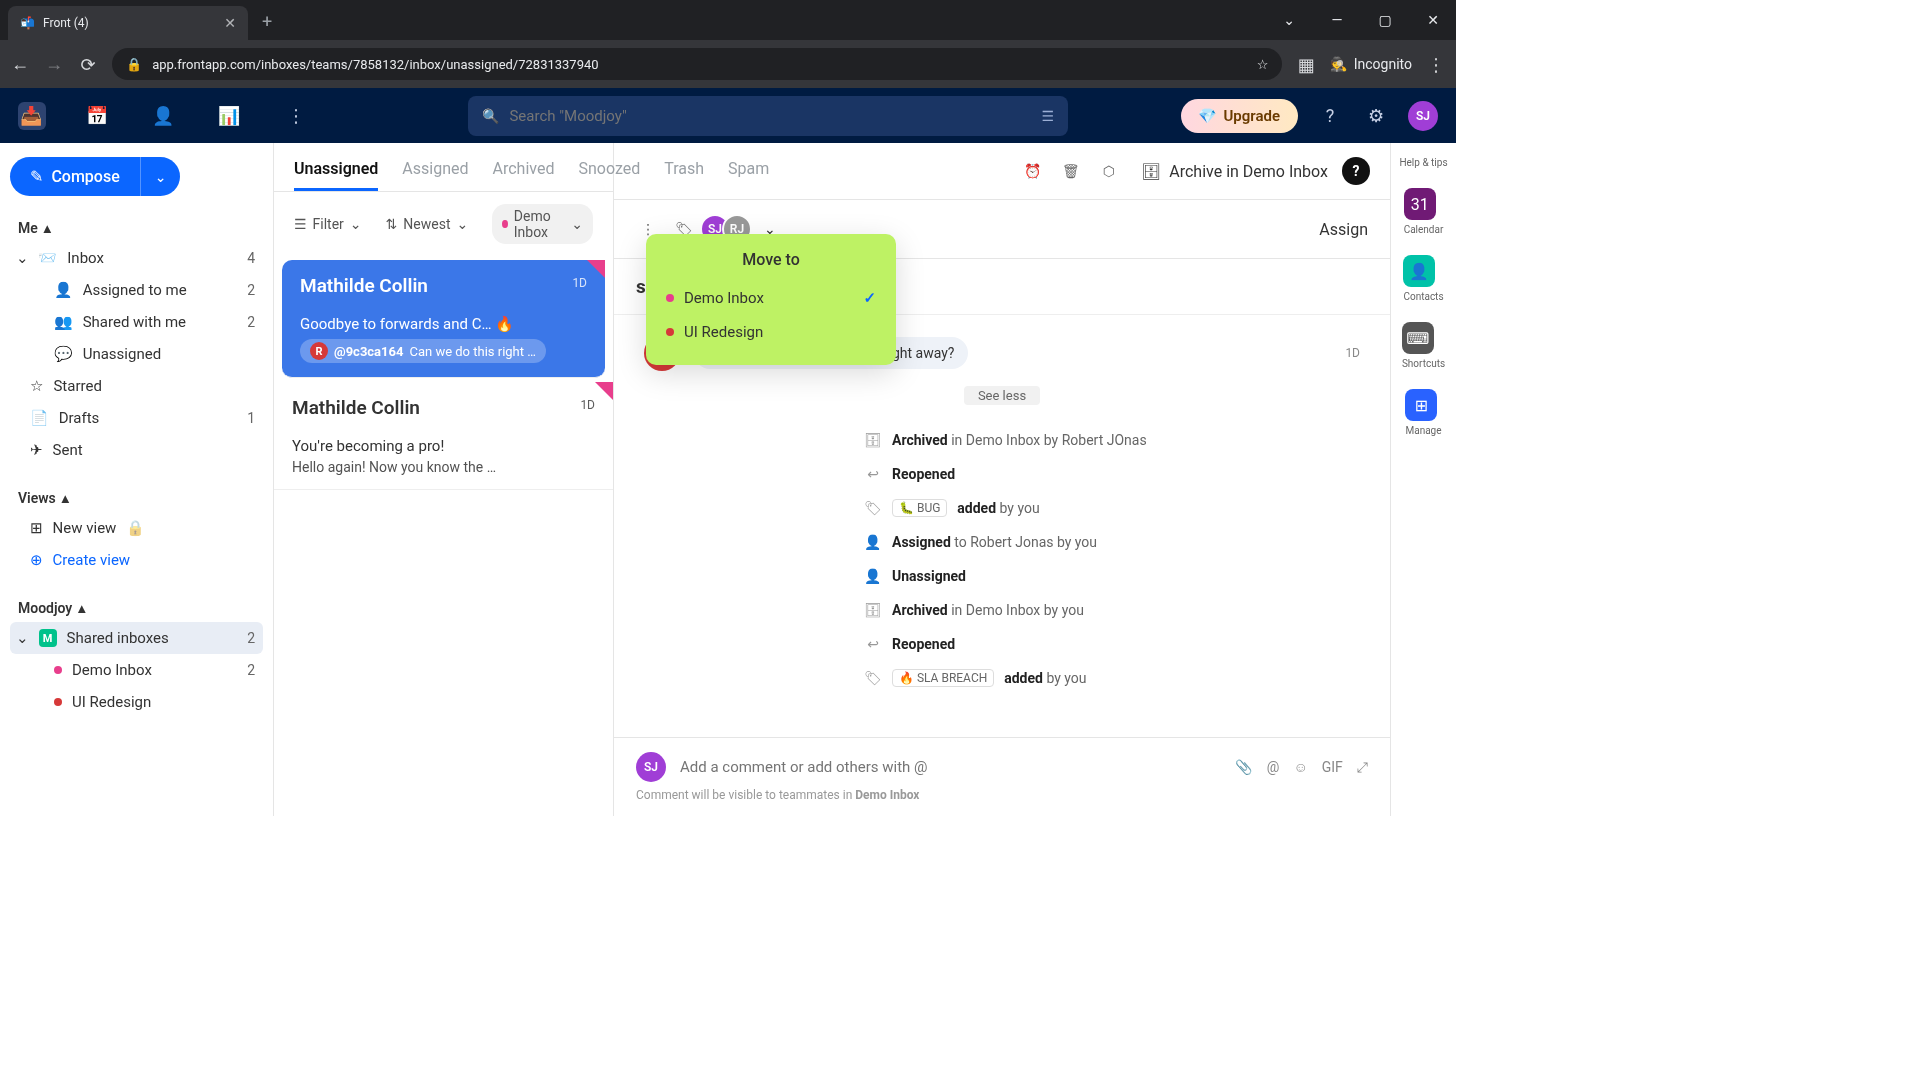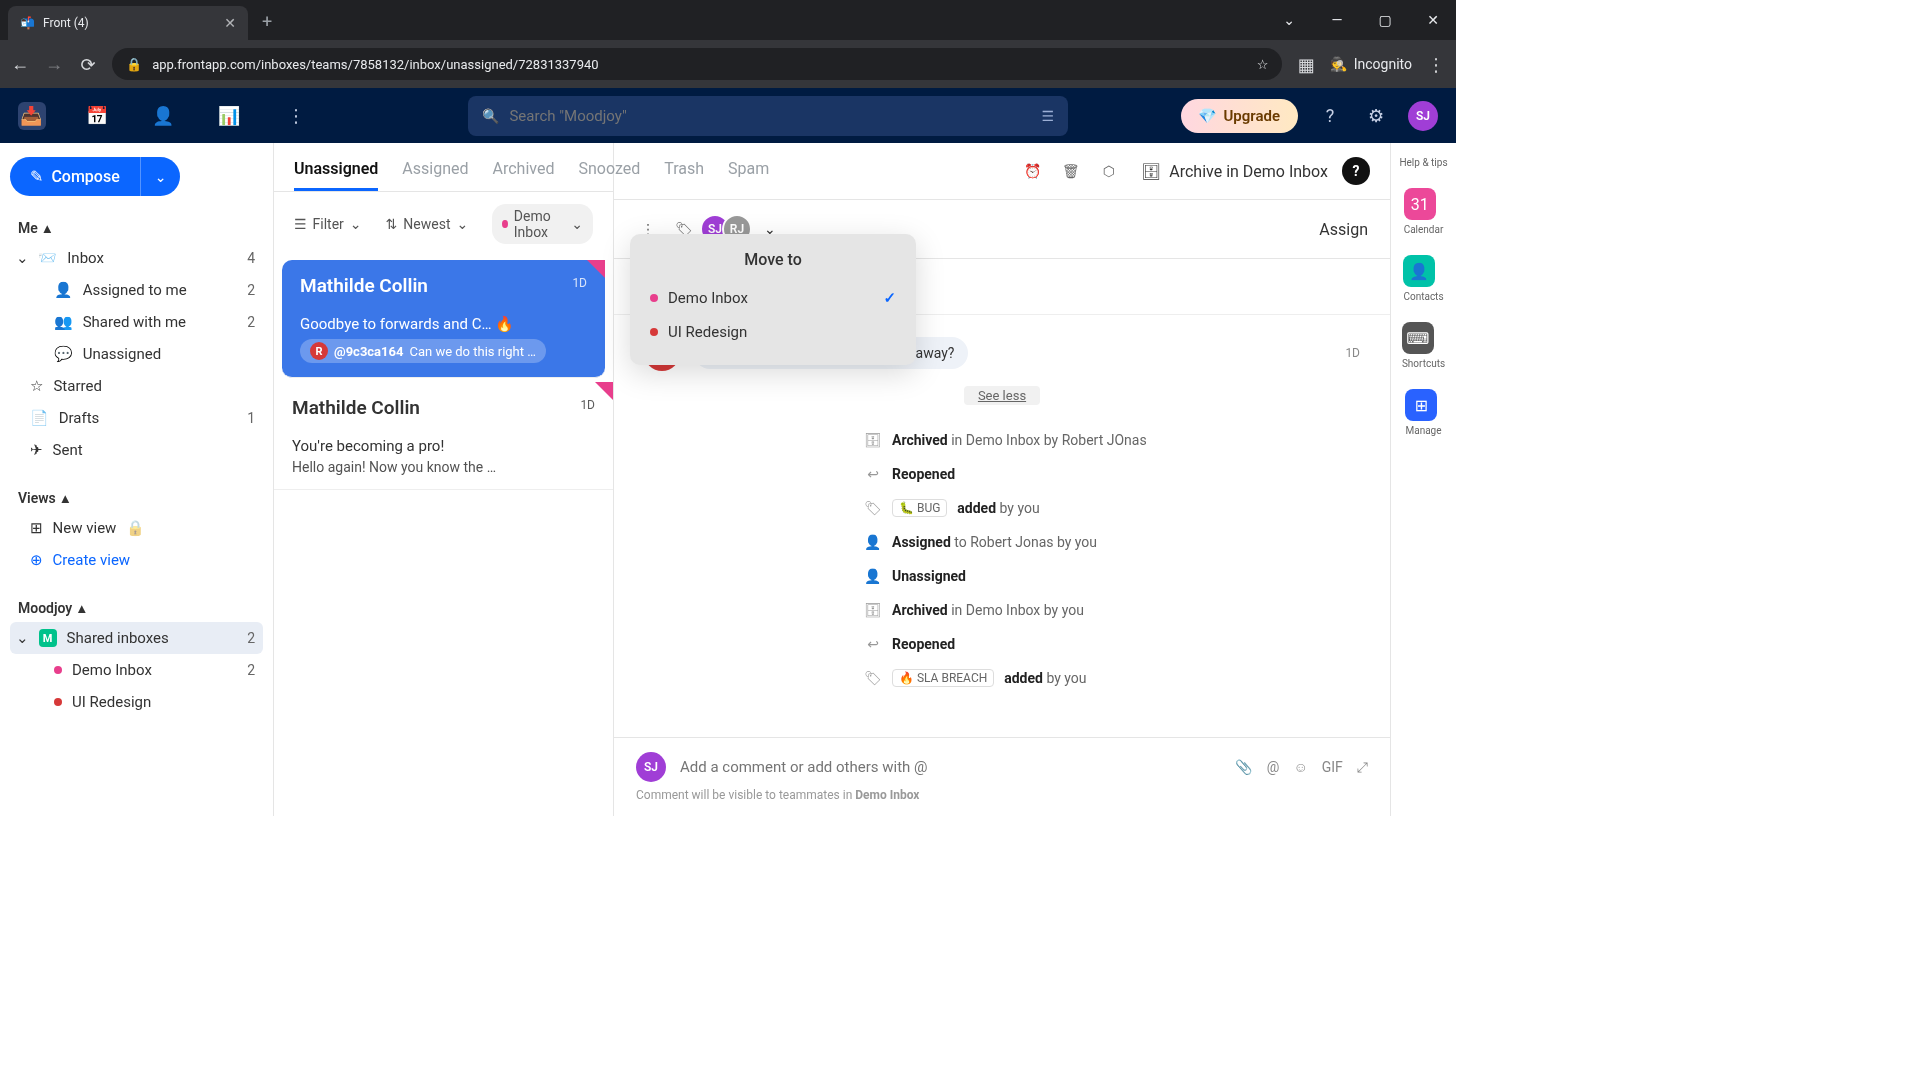--- a/index.html
+++ b/index.html
@@ -77,45 +77,45 @@
   .avatar-stack .avatar-circle { margin-left:-8px; border:2px solid #fff; }
   .assign-btn { font-size:16px; color:#333; margin-left:auto; }
 
   .thread { flex:1; overflow-y:auto; padding:20px 30px; }
   .thread-msg { display:flex; gap:14px; align-items:center; margin-bottom:16px; }
   .thread-msg .r-avatar { width:36px; height:36px; border-radius:50%; background:#d63939; color:#fff; display:flex; align-items:center; justify-content:center; font-weight:700; }
   .msg-bubble { background:#eef2f8; border-radius:18px; padding:8px 14px; display:flex; align-items:center; gap:6px; }
   .msg-bubble .mention { color:#0b66ff; font-weight:600; }
   .msg-time { margin-left:auto; color:#888; font-size:12px; }
   .see-less { text-align:center; margin:10px 0 20px; }
-  .see-less span { background:#f1f1f1; padding:2px 14px; border-radius:4px; color:#666; font-size:13px;text-decoration:underline; }
+  .see-less span { background:#f1f1f1; padding:2px 14px; border-radius:4px; color:#666; font-size:13px; }
 
   .activity { margin-left:220px; }
   .act-row { display:flex; align-items:center; gap:10px; padding:8px 0; color:#666; font-size:14px; }
   .act-row strong { color:#222; }
   .act-icon { width:18px; height:18px; color:#999; display:flex; align-items:center; justify-content:center; }
   .act-tag { border:1px solid #ddd; border-radius:4px; padding:1px 6px; font-size:12px; background:#fff; }
 
   .comment-box { border-top:1px solid #e5e5e5; padding:14px 22px; display:flex; flex-direction:column; gap:6px; }
   .comment-row { display:flex; align-items:center; gap:14px; }
   .comment-input { flex:1; border:none; outline:none; font-size:15px; color:#999; }
   .comment-icons { display:flex; gap:14px; color:#888; }
   .comment-hint { font-size:12px; color:#999; }
 
   
   .rail { width:66px; border-left:1px solid #e5e5e5; display:flex; flex-direction:column; align-items:center; padding-top:14px; gap:20px; }
   .rail-item { display:flex; flex-direction:column; gap:4px; color:#666; font-size:10px; }
   .rail-icon { width:32px; height:32px; border-radius:8px; display:flex; align-items:center; justify-content:center; font-size:16px; }
-  .rail-cal { background:#ec4899; color:#fff; }
+  .rail-cal { background:#701a75; color:#fff; }
   .rail-contacts { background:#00c2a8; color:#fff; }
   .rail-shortcuts { background:#555; color:#fff; }
   .rail-manage { background:#2962ff; color:#fff; }
 
   
-  .popover { position:absolute; top:234px; left:630px; width:286px; background:#e5e5e5; border-radius:10px; box-shadow:0 8px 30px rgba(0,0,0,.15); padding:16px 14px; z-index:100; }
+  .popover { position:absolute; top:234px; left:646px; width:250px; background:#bef264; border-radius:10px; box-shadow:0 8px 30px rgba(0,0,0,.15); padding:16px 14px; z-index:100; }
   .popover h3 { text-align:center; font-size:16px; font-weight:500; color:#333; margin-bottom:12px; }
   .pop-search { width:100%; border:2px solid #5c9dff; border-radius:6px; padding:7px 10px; outline:none; font-size:14px; margin-bottom:12px; }
   .pop-item { display:flex; align-items:center; gap:10px; padding:8px 6px; font-size:15px; border-radius:6px; cursor:pointer; }
   .pop-item .check { margin-left:auto; color:#0b66ff; font-weight:700; }
 </style>
 </head>
 <body>
 
 <div class="browser-chrome">
   <div class="browser-tab">

